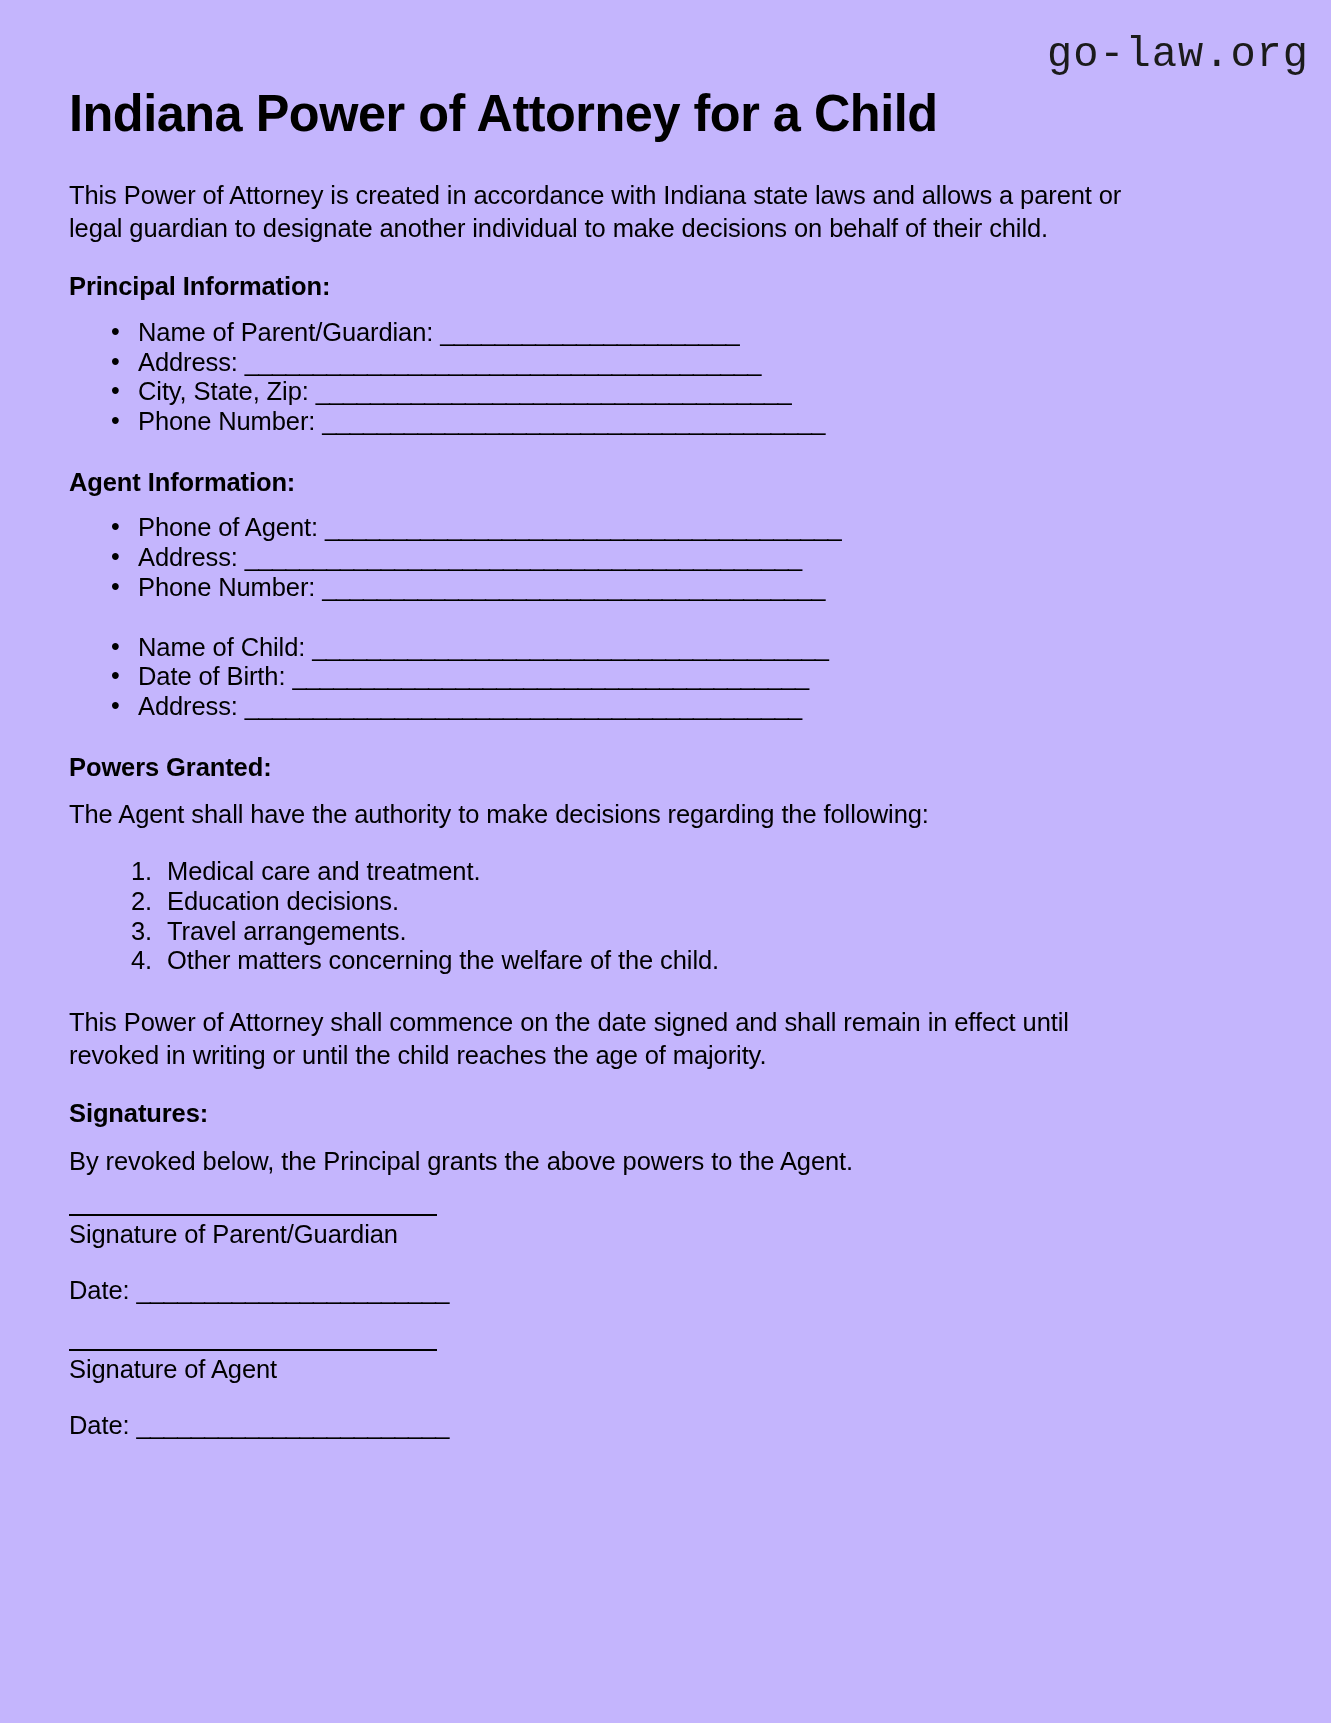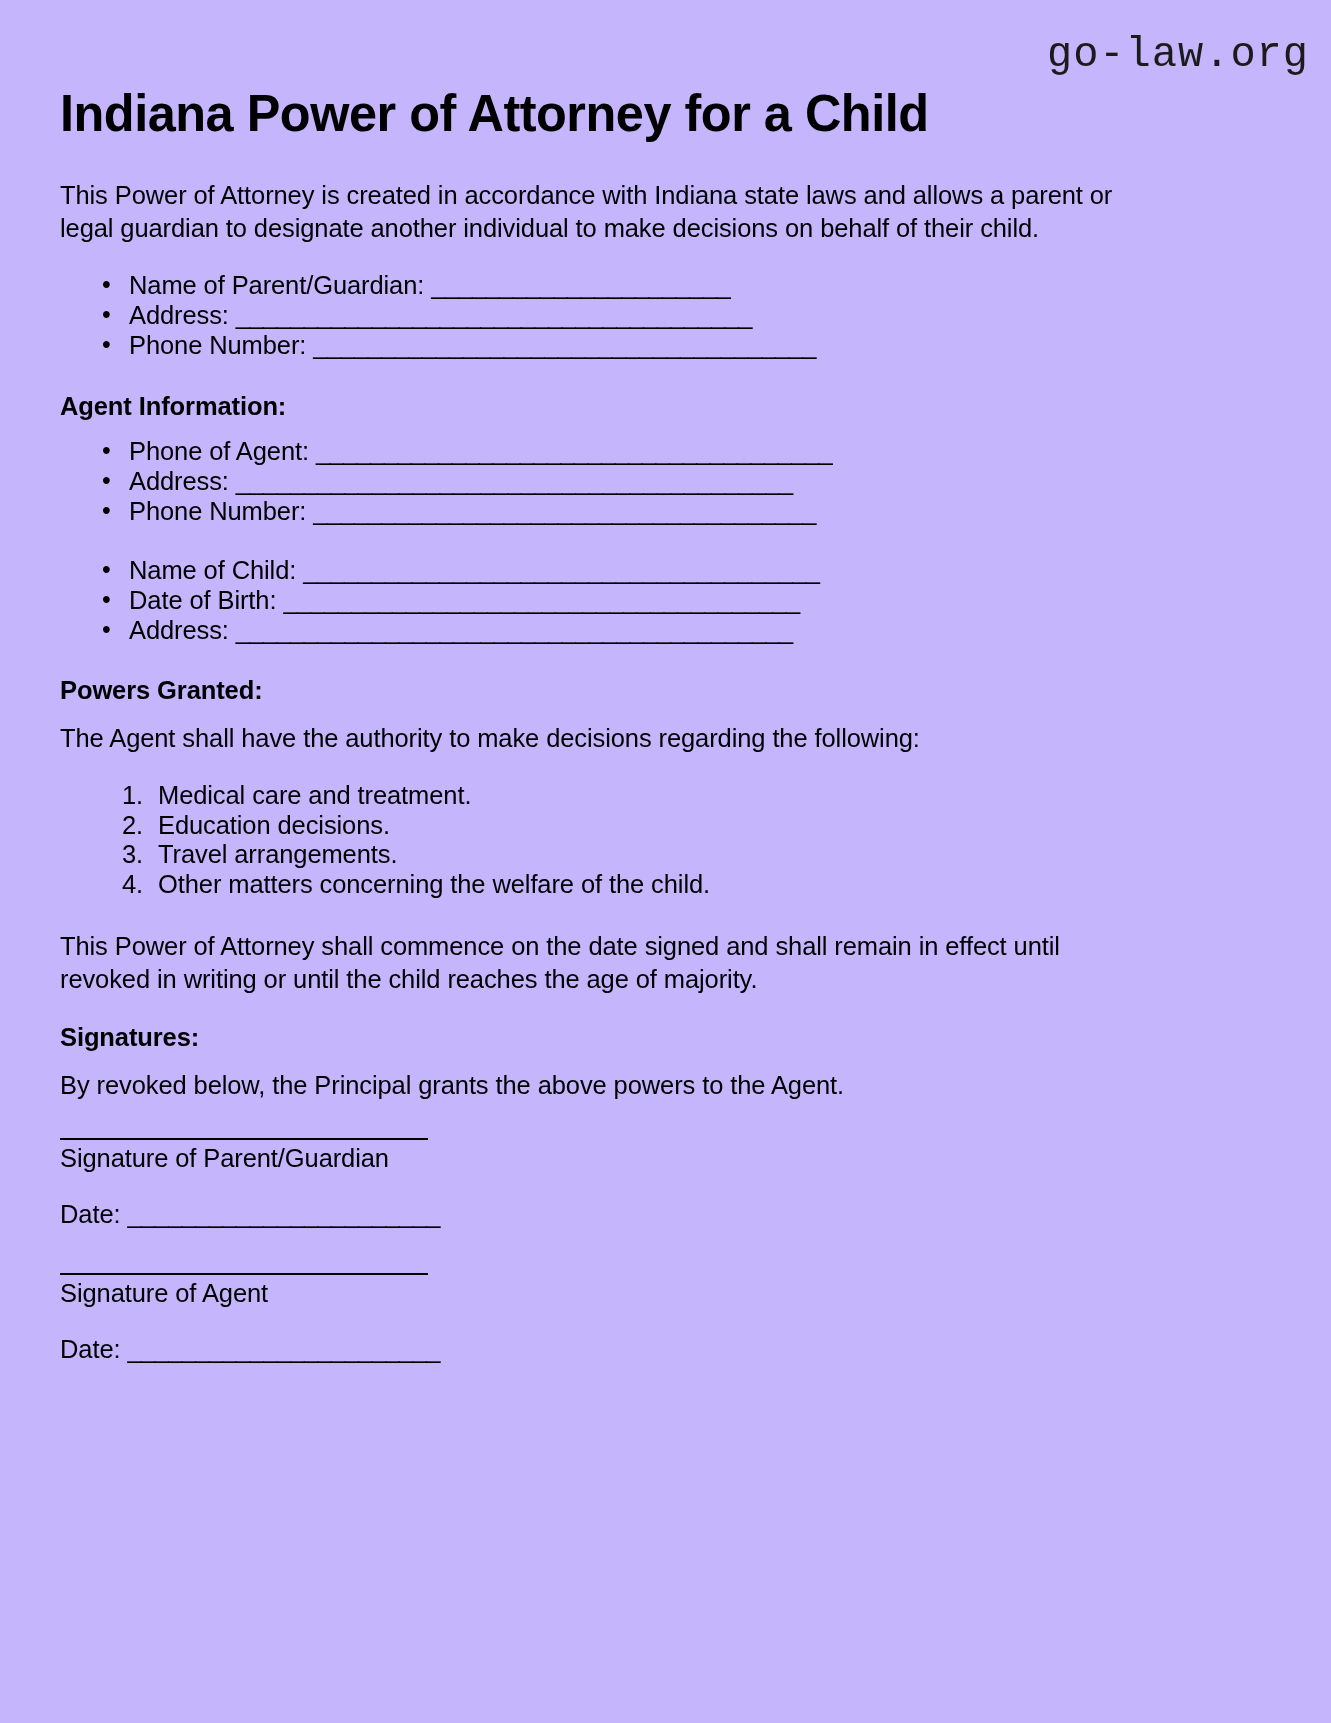--- a/index.html
+++ b/index.html
@@ -31,21 +31,21 @@
     font-size: 42px;
     letter-spacing: 1px;
     color: #1b1b1b;
     white-space: nowrap;
     line-height: 1;
   }
 
   
   .content {
     position: absolute;
-    left: 60px;
+    left: 69px;
     top: 86px;
     width: 1195px;
   }
 
   h1.doc-title {
     font-family: "Liberation Sans Narrow", "Liberation Sans", "DejaVu Sans Condensed", sans-serif;
     font-size: 52px;
     font-weight: bold;
     letter-spacing: -0.5px;
     margin: 0 0 38px 0;
@@ -146,28 +146,33 @@
 <div class="page">
 
   <div class="watermark">go-law.org</div>
 
   <div class="content">
 
     <h1 class="doc-title">Indiana Power of Attorney for a Child</h1>
 
     <p class="para">This Power of Attorney is created in accordance with Indiana state laws and allows a parent or legal guardian to designate another individual to make decisions on behalf of their child.</p>
 
+    <h2 class="section-head">Principal Information:</h2>
     <ul class="field-list">
       <li>
         <span>Name of Parent/Guardian:</span>
         <span class="blank">______________________</span>
       </li>
       <li>
         <span>Address:</span>
         <span class="blank">______________________________________</span>
+      </li>
+      <li>
+        <span>City, State, Zip:</span>
+        <span class="blank">___________________________________</span>
       </li>
       <li>
         <span>Phone Number:</span>
         <span class="blank">_____________________________________</span>
       </li>
     </ul>
 
     <h2 class="section-head">Agent Information:</h2>
     <ul class="field-list">
       <li>

